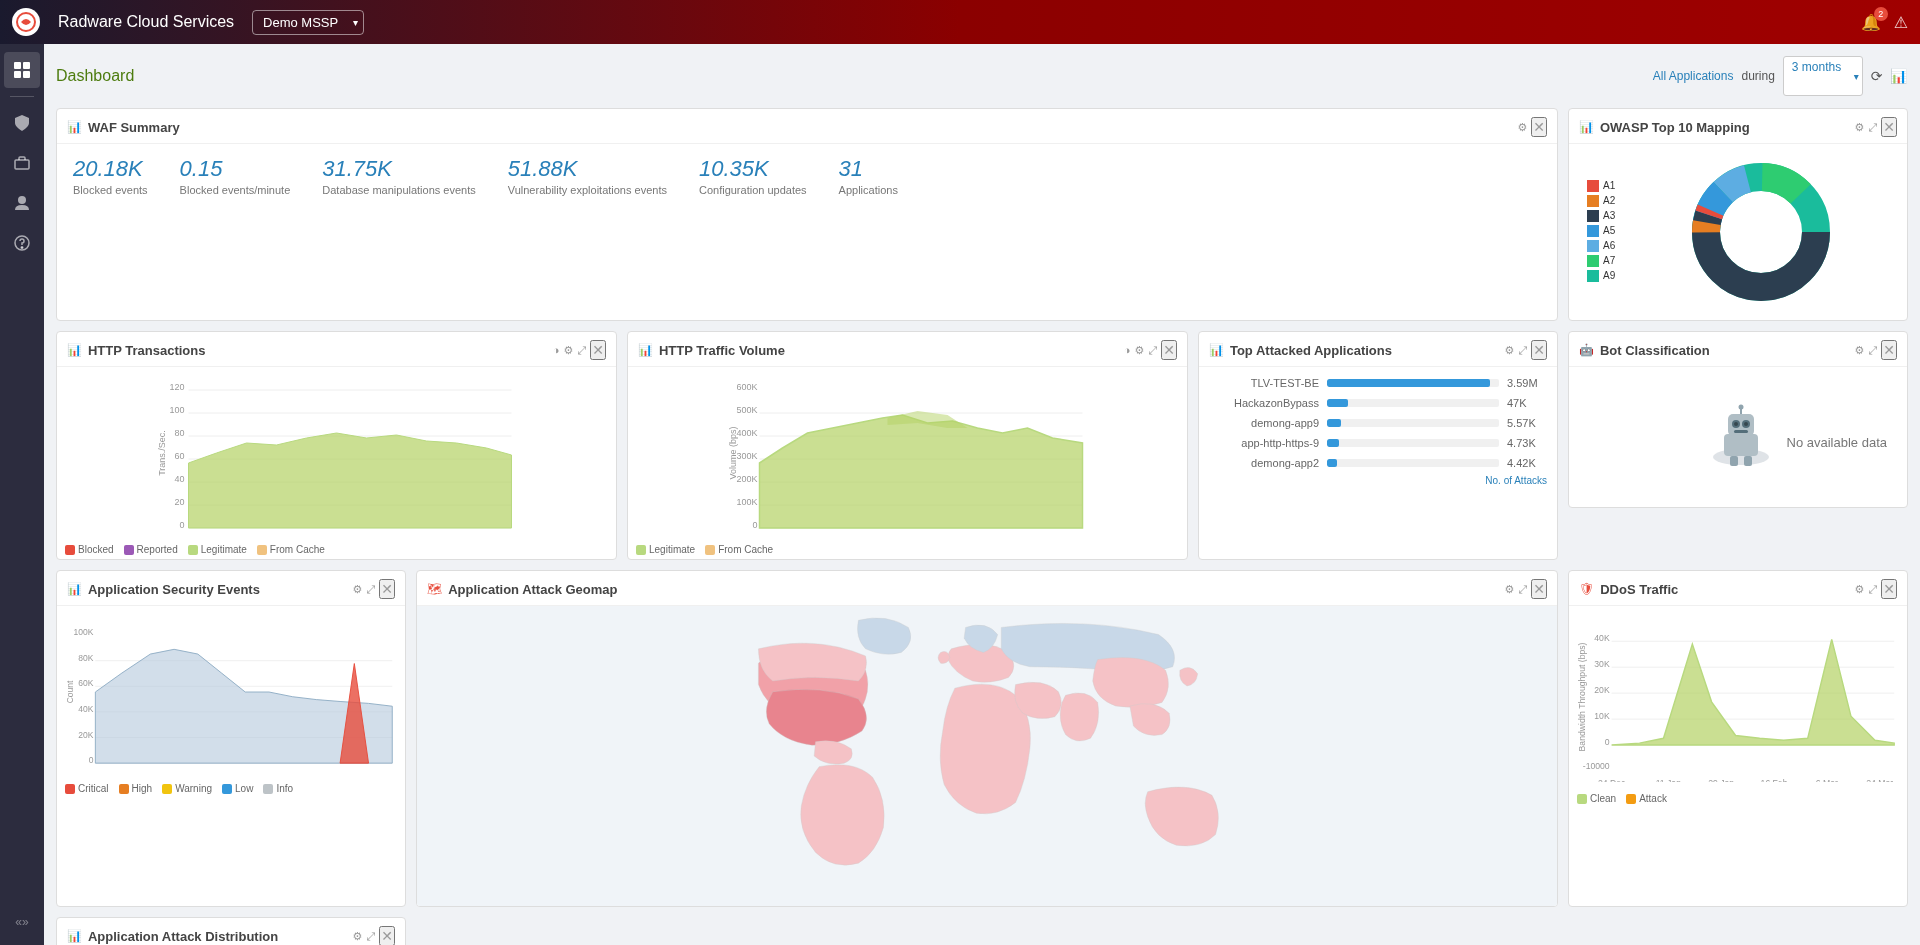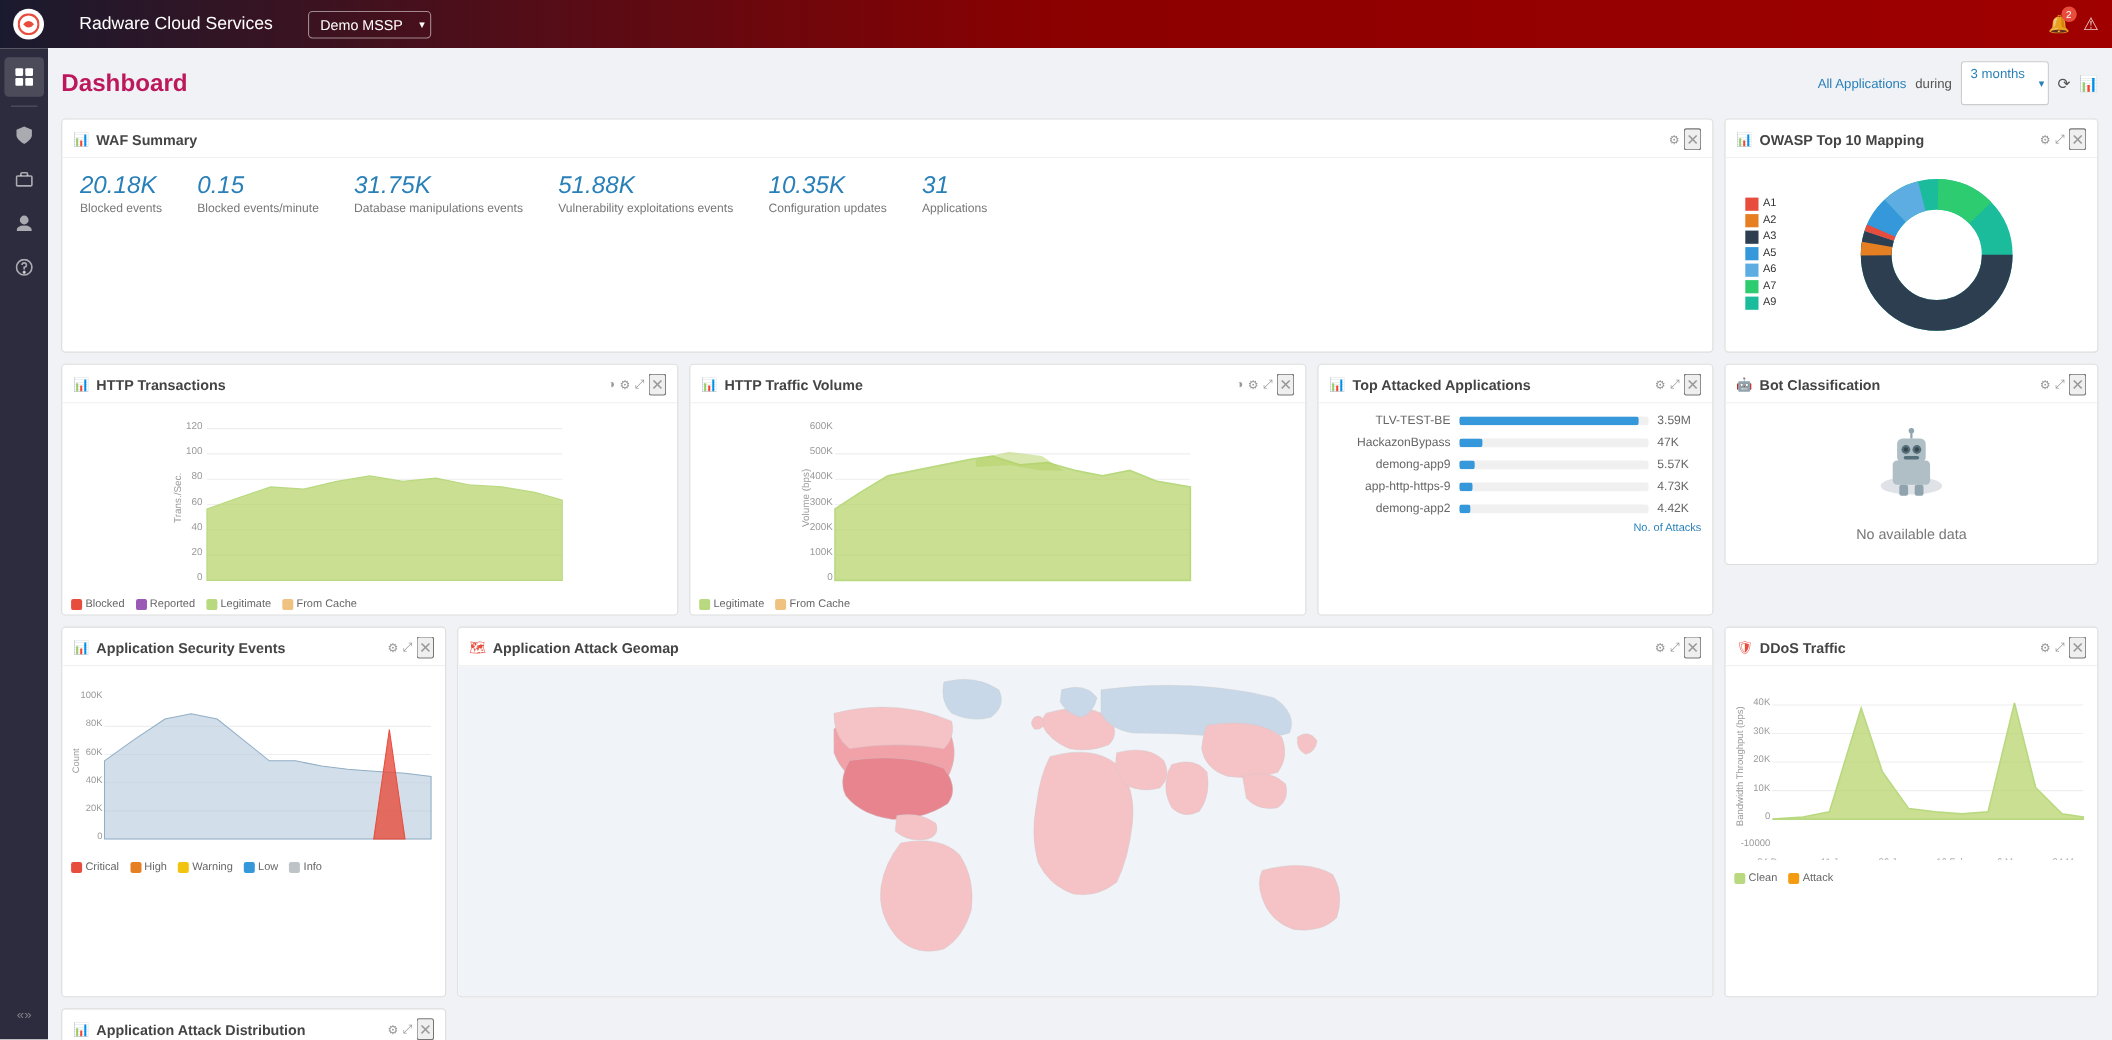--- a/index.html
+++ b/index.html
@@ -5,21 +5,21 @@
     * { box-sizing: border-box; margin: 0; padding: 0; }
     body { font-family: 'Segoe UI', Arial, sans-serif; background: #f0f0f0; color: #333; font-size: 12px; overflow: hidden; }
 
     
     .topbar {
       height: 44px;
       background: linear-gradient(to right, #1a1a2e, #8b0000, #a00000);
       display: flex;
       align-items: center;
       padding: 0 12px;
-      gap: 32px;
+      gap: 18px;
     }
     .topbar-logo {
       width: 28px; height: 28px;
       background: white;
       border-radius: 50%;
       display: flex; align-items: center; justify-content: center;
       font-size: 10px; font-weight: bold; color: #333;
     }
     .topbar-title { color: white; font-size: 16px; font-weight: 500; }
     .topbar-dropdown {
@@ -68,21 +68,21 @@
 
     
     .main { flex: 1; overflow-y: auto; padding: 12px; background: #f0f2f5; }
 
     
     .dash-header {
       display: flex;
       align-items: center;
       margin-bottom: 12px;
     }
-    .dash-title { font-size: 22px; font-weight: 700; color: #be185d; flex: 1; }
+    .dash-title { font-size: 16px; font-weight: 400; color: #4d7c0f; flex: 1; }
     .dash-filters { display: flex; align-items: center; gap: 8px; color: #555; font-size: 12px; }
     .dash-filter-link { color: #2980b9; text-decoration: none; }
     .dash-icon-btn { background: none; border: none; cursor: pointer; color: #555; font-size: 14px; }
 
     
     .grid-row { display: flex; gap: 10px; margin-bottom: 10px; }
 
     
     .card {
       background: white;
@@ -134,21 +134,21 @@
 
     
     .owasp-card { width: 340px; flex-shrink: 0; }
     .owasp-body { display: flex; padding: 8px; gap: 8px; align-items: center; }
     .owasp-legend { font-size: 10px; }
     .owasp-legend-item { display: flex; align-items: center; gap: 4px; margin-bottom: 3px; margin-left: 10px; }
     .owasp-dot { width: 12px; height: 12px; }
 
     
     .bot-card { width: 340px; flex-shrink: 0; }
-    .bot-body { display: flex; flex-direction: column; align-items: center; justify-content: flex-end; padding: 20px; min-height: 140px; gap: 11px; }
+    .bot-body { display: flex; align-items: center; justify-content: flex-end; padding: 20px; min-height: 140px; gap: 11px; }
     .bot-no-data { color: #777; font-size: 13px; margin-top: 10px; }
 
     
     .ddos-card { width: 340px; flex-shrink: 0; }
 
     
     .attacked-card { width: 360px; flex-shrink: 0; }
     .app-bar-row { display: flex; align-items: center; padding: 4px 10px; gap: 8px; }
     .app-bar-name { font-size: 11px; color: #666; width: 110px; text-align: right; }
     .app-bar-track { flex: 1; height: 8px; background: #f0f0f0; border-radius: 2px; overflow: hidden; }

